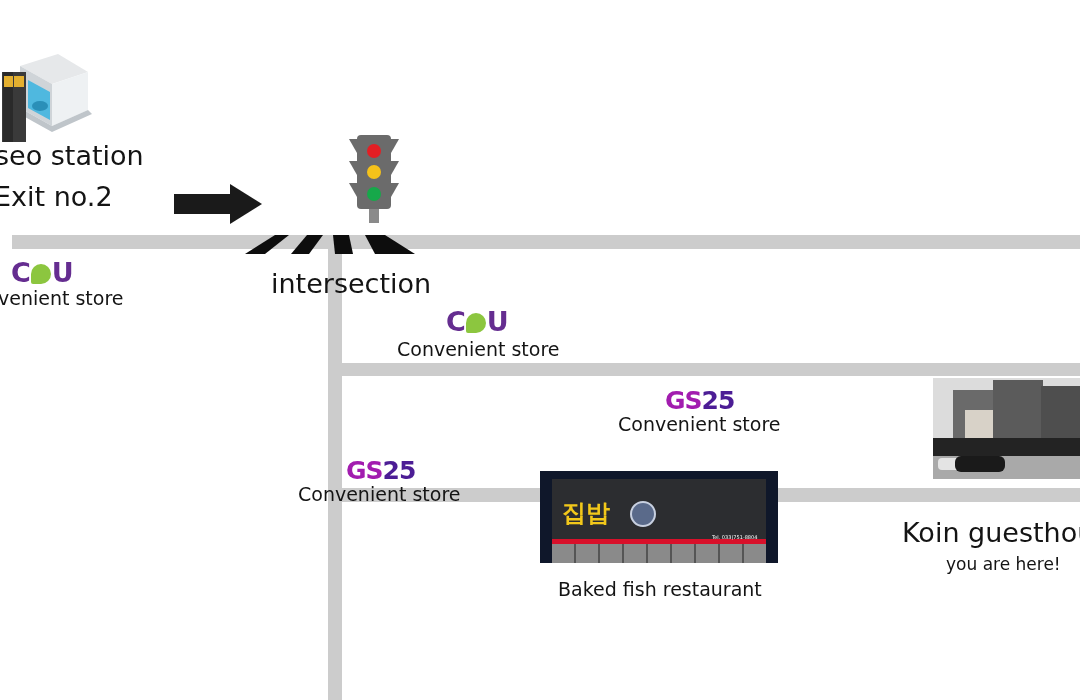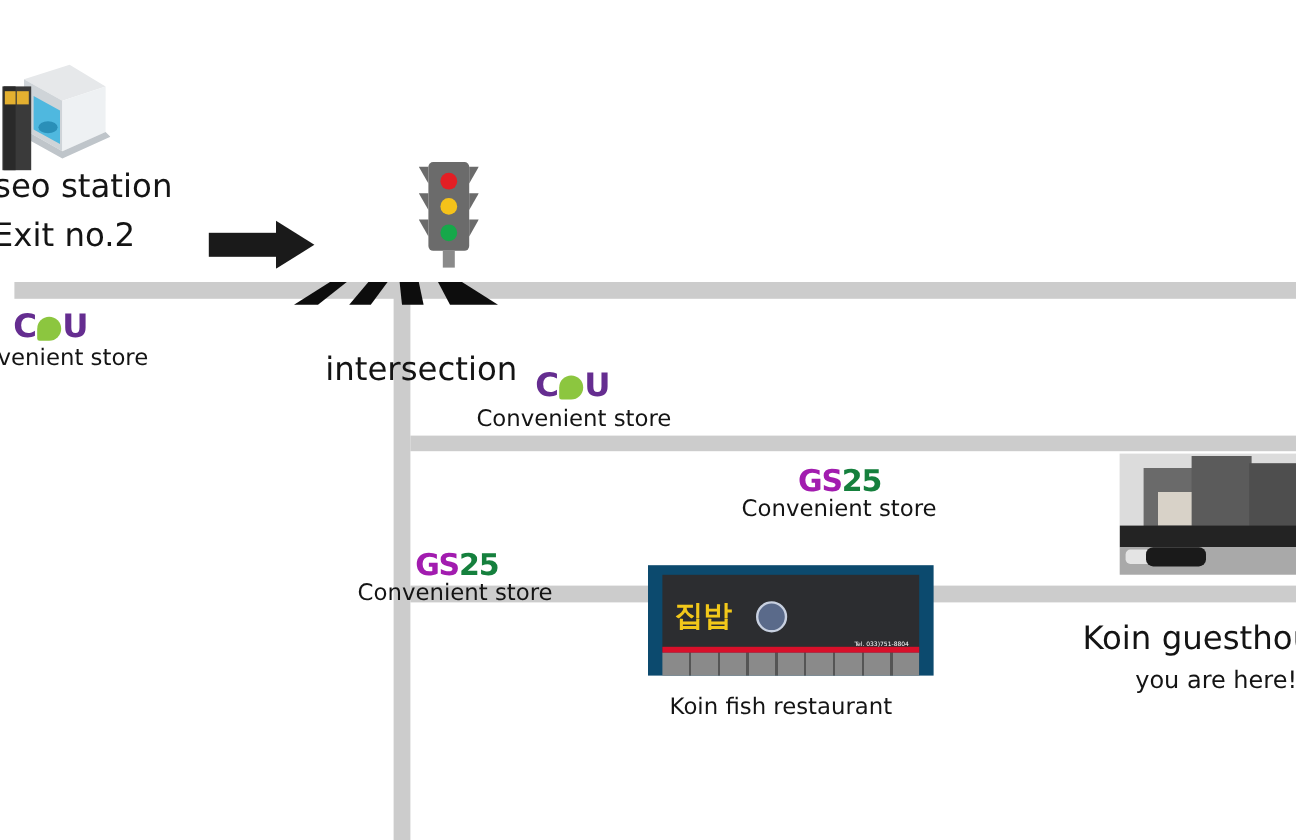--- a/index.html
+++ b/index.html
@@ -4,21 +4,21 @@
 <style>
   html, body { margin:0; padding:0; }
   body { width:1080px; height:700px; position:relative; overflow:hidden; background:#ffffff; font-family:"DejaVu Sans", sans-serif; color:#111; }
   .road { position:absolute; background:#cccccc; }
   .abs { position:absolute; }
   .lbl { position:absolute; white-space:nowrap; color:#141414; }
   .cu-logo { position:absolute; font-family:"DejaVu Sans", sans-serif; font-weight:bold; color:#652d90; font-size:27px; letter-spacing:-1px; display:flex; align-items:center; line-height:1; }
   .cu-logo .leaf { display:inline-block; width:20px; height:20px; border-radius:50% 50% 50% 10%; background:#8cc63f; margin:0 1px; position:relative; top:1px; }
   .gs-logo { position:absolute; font-family:"DejaVu Sans", sans-serif; font-weight:bold; font-size:25px; letter-spacing:-1px; line-height:1; }
   .gs-logo .gs { color:#a21caf; }
-  .gs-logo .n25 { color:#15803d; }
+  .gs-logo .n25 { color:#4c1d95; }
 </style>
 </head>
 <body>
 
 <div class="road" style="left:12px; top:235px; width:1068px; height:14px;"></div>
 <div class="road" style="left:328px; top:235px; width:14px; height:465px;"></div>
 <div class="road" style="left:342px; top:363px; width:738px; height:13px;"></div>
 <div class="road" style="left:342px; top:488px; width:738px; height:14px;"></div>
 
 <svg class="abs" style="left:245px; top:232px;" width="175" height="24" viewBox="0 0 175 24">
@@ -57,21 +57,21 @@
   <polygon points="50,6 42,6 42,20" fill="#6b6b6b"></polygon>
   <polygon points="0,28 8,28 8,42" fill="#6b6b6b"></polygon>
   <polygon points="50,28 42,28 42,42" fill="#6b6b6b"></polygon>
   <polygon points="0,50 8,50 8,64" fill="#6b6b6b"></polygon>
   <polygon points="50,50 42,50 42,64" fill="#6b6b6b"></polygon>
   <circle cx="25" cy="18" r="7" fill="#e31e24"></circle>
   <circle cx="25" cy="39" r="7" fill="#f5c21a"></circle>
   <circle cx="25" cy="61" r="7" fill="#16a84a"></circle>
   <rect x="20" y="76" width="10" height="14" fill="#8a8a8a"></rect>
 </svg>
-<div class="lbl" style="left:271px; top:268px; font-size:27px;margin-top:25px;">intersection</div>
+<div class="lbl" style="left:271px; top:268px; font-size:27px;">intersection</div>
 </div>
 
 <div>
   <div class="cu-logo" style="left:11px; top:259px;">
       <span>C</span>
       <span class="leaf"></span>
       <span>U</span>
     </div>
   <div class="lbl" style="left:-2px; top:287px; font-size:19px;">venient store</div>
 </div>
@@ -89,37 +89,37 @@
   <div class="gs-logo" style="left:665px; top:388px;"><span class="gs">GS</span><span class="n25">25</span></div>
   <div class="lbl" style="left:618px; top:413px; font-size:19px;">Convenient store</div>
 </div>
 
 <div>
   <div class="gs-logo" style="left:346px; top:458px;"><span class="gs">GS</span><span class="n25">25</span></div>
   <div class="lbl" style="left:298px; top:483px; font-size:19px;">Convenient store</div>
 </div>
 
 <div>
-  <div class="abs" style="left:540px; top:471px; width:238px; height:92px; background:#0c4a6e;text-align:center;">
+  <div class="abs" style="left:540px; top:471px; width:238px; height:92px; background:#0f172a;text-align:center;">
     <div class="abs" style="left:12px; top:8px; width:214px; height:64px; background:#2c2d30;"></div>
     <div class="abs" style="left:12px; top:68px; width:214px; height:5px; background:#d8102a;"></div>
     <div class="abs" style="left:12px; top:73px; width:214px; height:19px; background:repeating-linear-gradient(90deg,#8a8a8a 0 22px,#555 22px 24px);"></div>
     <div class="abs" style="left:22px; top:26px; font-size:24px; font-weight:bold; color:#f2c81a;">집밥</div>
     <div class="abs" style="left:90px; top:30px; width:22px; height:22px; border-radius:50%; background:#5a6a8a; border:2px solid #c8d0e0;"></div>
     <div class="abs" style="left:172px; top:63px; font-size:5px; color:#fff;">Tel. 033)751-8804</div>
   </div>
-  <div class="lbl" style="left:558px; top:578px; font-size:19px;">Koin fish restaurant</div>
+  <div class="lbl" style="left:558px; top:578px; font-size:19px;">Baked fish restaurant</div>
 </div>
 
 <div>
   <div class="abs" style="left:933px; top:378px; width:147px; height:101px; background:#dcdcdc; overflow:hidden;">
     <div class="abs" style="left:20px; top:12px; width:55px; height:60px; background:#6a6a6a;"></div>
     <div class="abs" style="left:60px; top:2px; width:50px; height:72px; background:#5b5b5b;"></div>
     <div class="abs" style="left:108px; top:8px; width:40px; height:66px; background:#4e4e4e;"></div>
     <div class="abs" style="left:32px; top:32px; width:28px; height:28px; background:#d8d2c8;"></div>
     <div class="abs" style="left:0px; top:60px; width:147px; height:18px; background:#232323;"></div>
     <div class="abs" style="left:0px; top:78px; width:147px; height:23px; background:#a9a9a9;"></div>
     <div class="abs" style="left:5px; top:80px; width:22px; height:12px; border-radius:4px; background:#e4e4e4;"></div>
     <div class="abs" style="left:22px; top:78px; width:50px; height:16px; border-radius:6px; background:#1a1a1a;"></div>
   </div>
   <div class="lbl" style="left:902px; top:517px; font-size:27px;">Koin guesthou</div>
-  <div class="lbl" style="left:946px; top:554px; font-size:20px;">you are here!</div>
+  <div class="lbl" style="left:946px; top:554px; font-size:17px;">you are here!</div>
 </div>
 
 </body></html>

